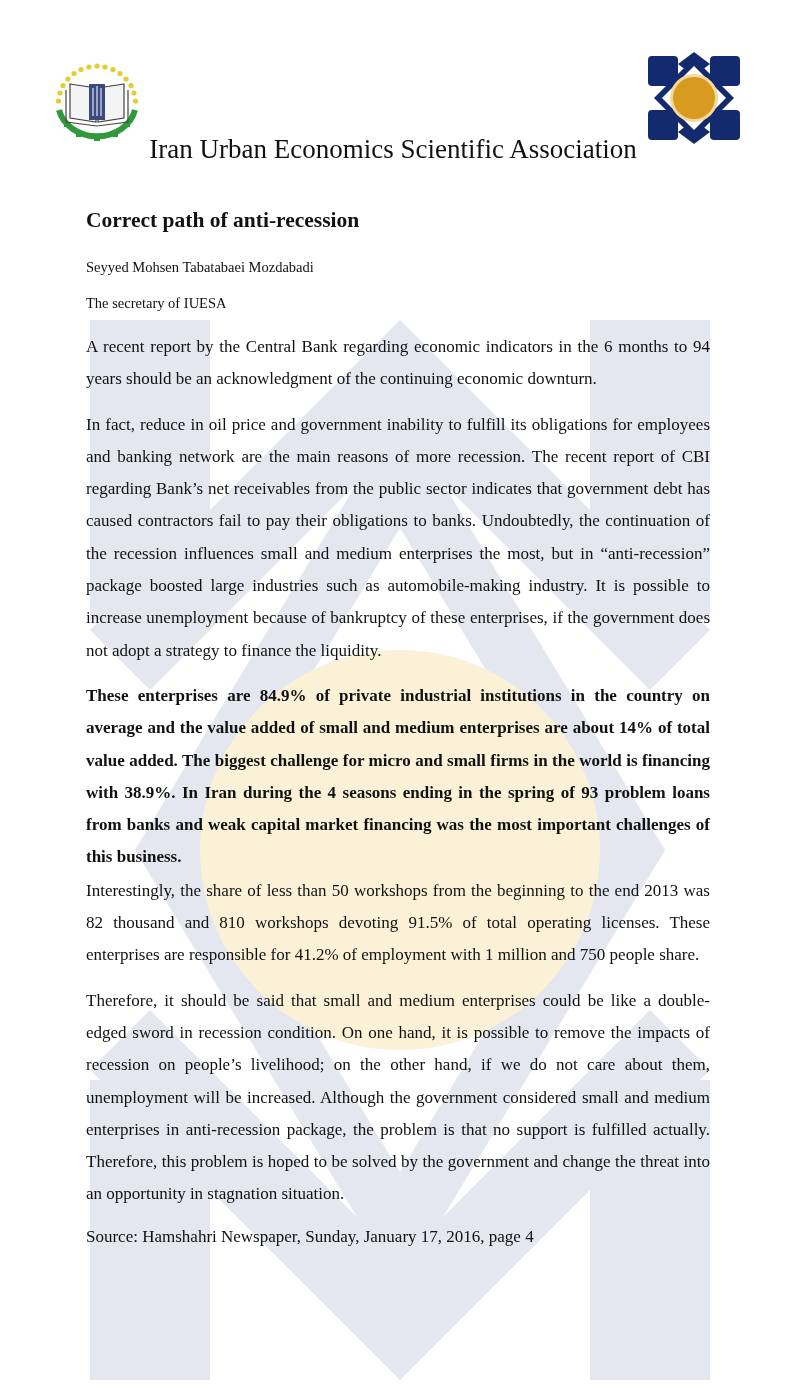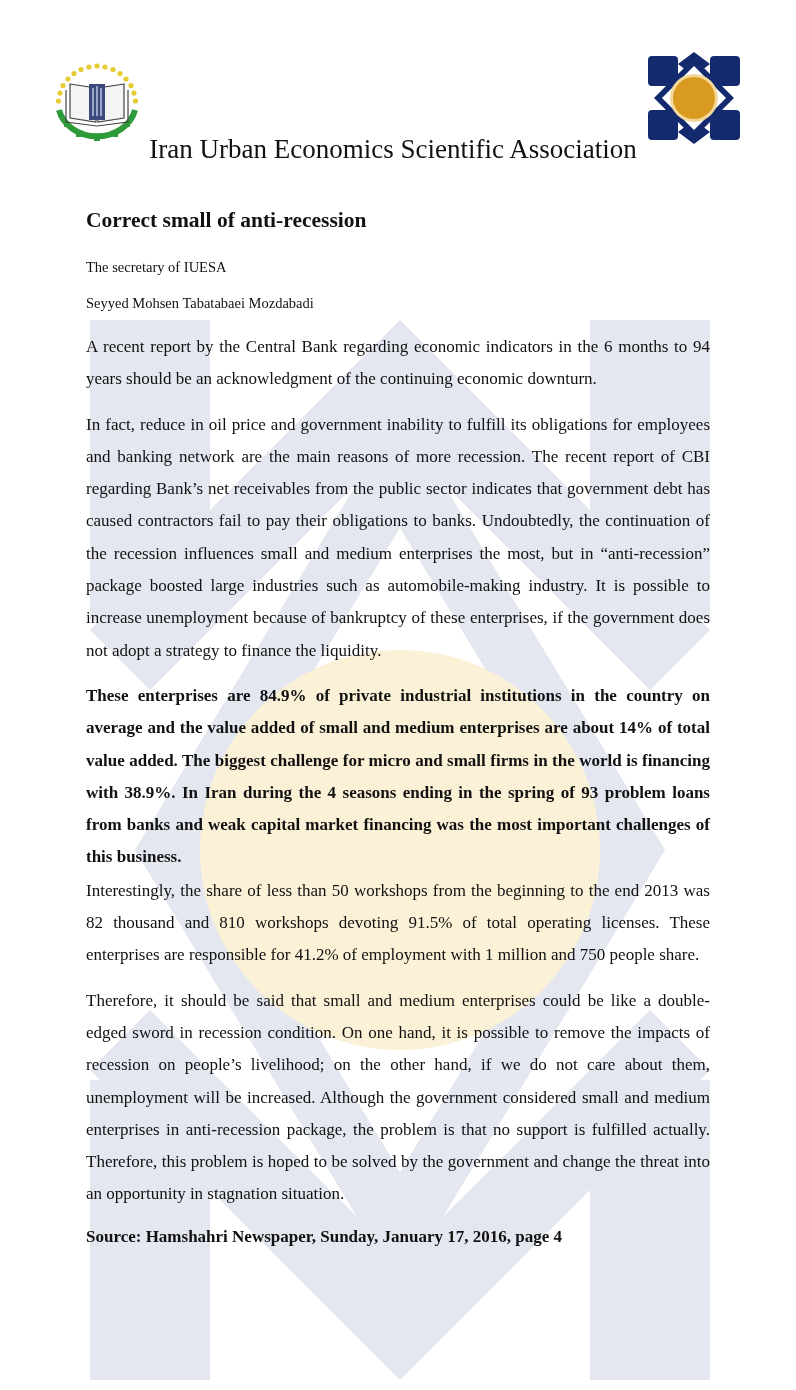--- a/index.html
+++ b/index.html
@@ -7,21 +7,21 @@
          font-family:"Liberation Serif", "DejaVu Serif", serif; color:#111; }
   .watermark { position:absolute; left:70px; top:300px; width:660px; height:1100px; z-index:0; }
   .logo-left { position:absolute; left:52px; top:62px; width:90px; height:82px; z-index:1; }
   .logo-right { position:absolute; left:648px; top:52px; width:92px; height:92px; z-index:1; }
   .org-title { position:absolute; left:0; width:786px; top:134px; text-align:center; font-size:27px; z-index:1; }
   .content { position:absolute; left:86px; top:208px; width:624px; z-index:1; }
   h1 { font-size:21.5px; font-weight:bold; margin:0 0 26px 0; }
   .meta { font-size:14.5px; margin:0 0 19px 0; }
   p.body { font-size:17px; line-height:32.3px; text-align:justify; margin:0 0 13px 0; }
   p.body.tight { margin-bottom:1px;font-weight:bold; }
-  .source { font-size:17px; font-weight:bold; margin-top:16px; }
+  .source { font-size:17px; font-weight:normal; margin-top:16px; }
 </style>
 </head>
 <body>
 
 <svg class="watermark" viewBox="0 0 660 1100">
   <g fill="#e4e7f0">
     <polygon points="330,20 640,330 580,390 330,140 80,390 20,330"></polygon>
     <polygon points="330,1080 640,770 580,710 330,960 80,710 20,770"></polygon>
     <rect x="20" y="20" width="120" height="300"></rect>
     <rect x="520" y="20" width="120" height="300"></rect>
@@ -80,22 +80,22 @@
   </g>
   <polygon points="46,6 86,46 46,86 6,46" fill="#142a6e"></polygon>
   <polygon points="46,14 78,46 46,78 14,46" fill="#ffffff"></polygon>
   <circle cx="46" cy="46" r="24" fill="#f3d89a"></circle>
   <circle cx="46" cy="46" r="21" fill="#d99a20"></circle>
 </svg>
 
 <div class="org-title">Iran Urban Economics Scientific Association</div>
 
 <div class="content">
-  <h1>Correct small of anti-recession</h1>
+  <h1>Correct path of anti-recession</h1>
+  <div class="meta">Seyyed Mohsen Tabatabaei Mozdabadi</div>
   <div class="meta">The secretary of IUESA</div>
-  <div class="meta">Seyyed Mohsen Tabatabaei Mozdabadi</div>
   <p class="body">A recent report by the Central Bank regarding economic indicators in the 6 months to 94 years should be an acknowledgment of the continuing economic downturn.</p>
   <p class="body">In fact, reduce in oil price and government inability to fulfill its obligations for employees and banking network are the main reasons of more recession. The recent report of CBI regarding Bank’s net receivables from the public sector indicates that government debt has caused contractors fail to pay their obligations to banks. Undoubtedly, the continuation of the recession influences small and medium enterprises the most, but in “anti-recession” package boosted large industries such as automobile-making industry. It is possible to increase unemployment because of bankruptcy of these enterprises, if the government does not adopt a strategy to finance the liquidity.</p>
   <p class="body tight">These enterprises are 84.9% of private industrial institutions in the country on average and the value added of small and medium enterprises are about 14% of total value added. The biggest challenge for micro and small firms in the world is financing with 38.9%. In Iran during the 4 seasons ending in the spring of 93 problem loans from banks and weak capital market financing was the most important challenges of this business.</p>
   <p class="body">Interestingly, the share of less than 50 workshops from the beginning to the end 2013 was 82 thousand and 810 workshops devoting 91.5% of total operating licenses. These enterprises are responsible for 41.2% of employment with 1 million and 750 people share.</p>
   <p class="body">Therefore, it should be said that small and medium enterprises could be like a double-edged sword in recession condition. On one hand, it is possible to remove the impacts of recession on people’s livelihood; on the other hand, if we do not care about them, unemployment will be increased. Although the government considered small and medium enterprises in anti-recession package, the problem is that no support is fulfilled actually. Therefore, this problem is hoped to be solved by the government and change the threat into an opportunity in stagnation situation.</p>
   <div class="source">Source: Hamshahri Newspaper, Sunday, January 17, 2016, page 4</div>
 </div>
 
 </body></html>

